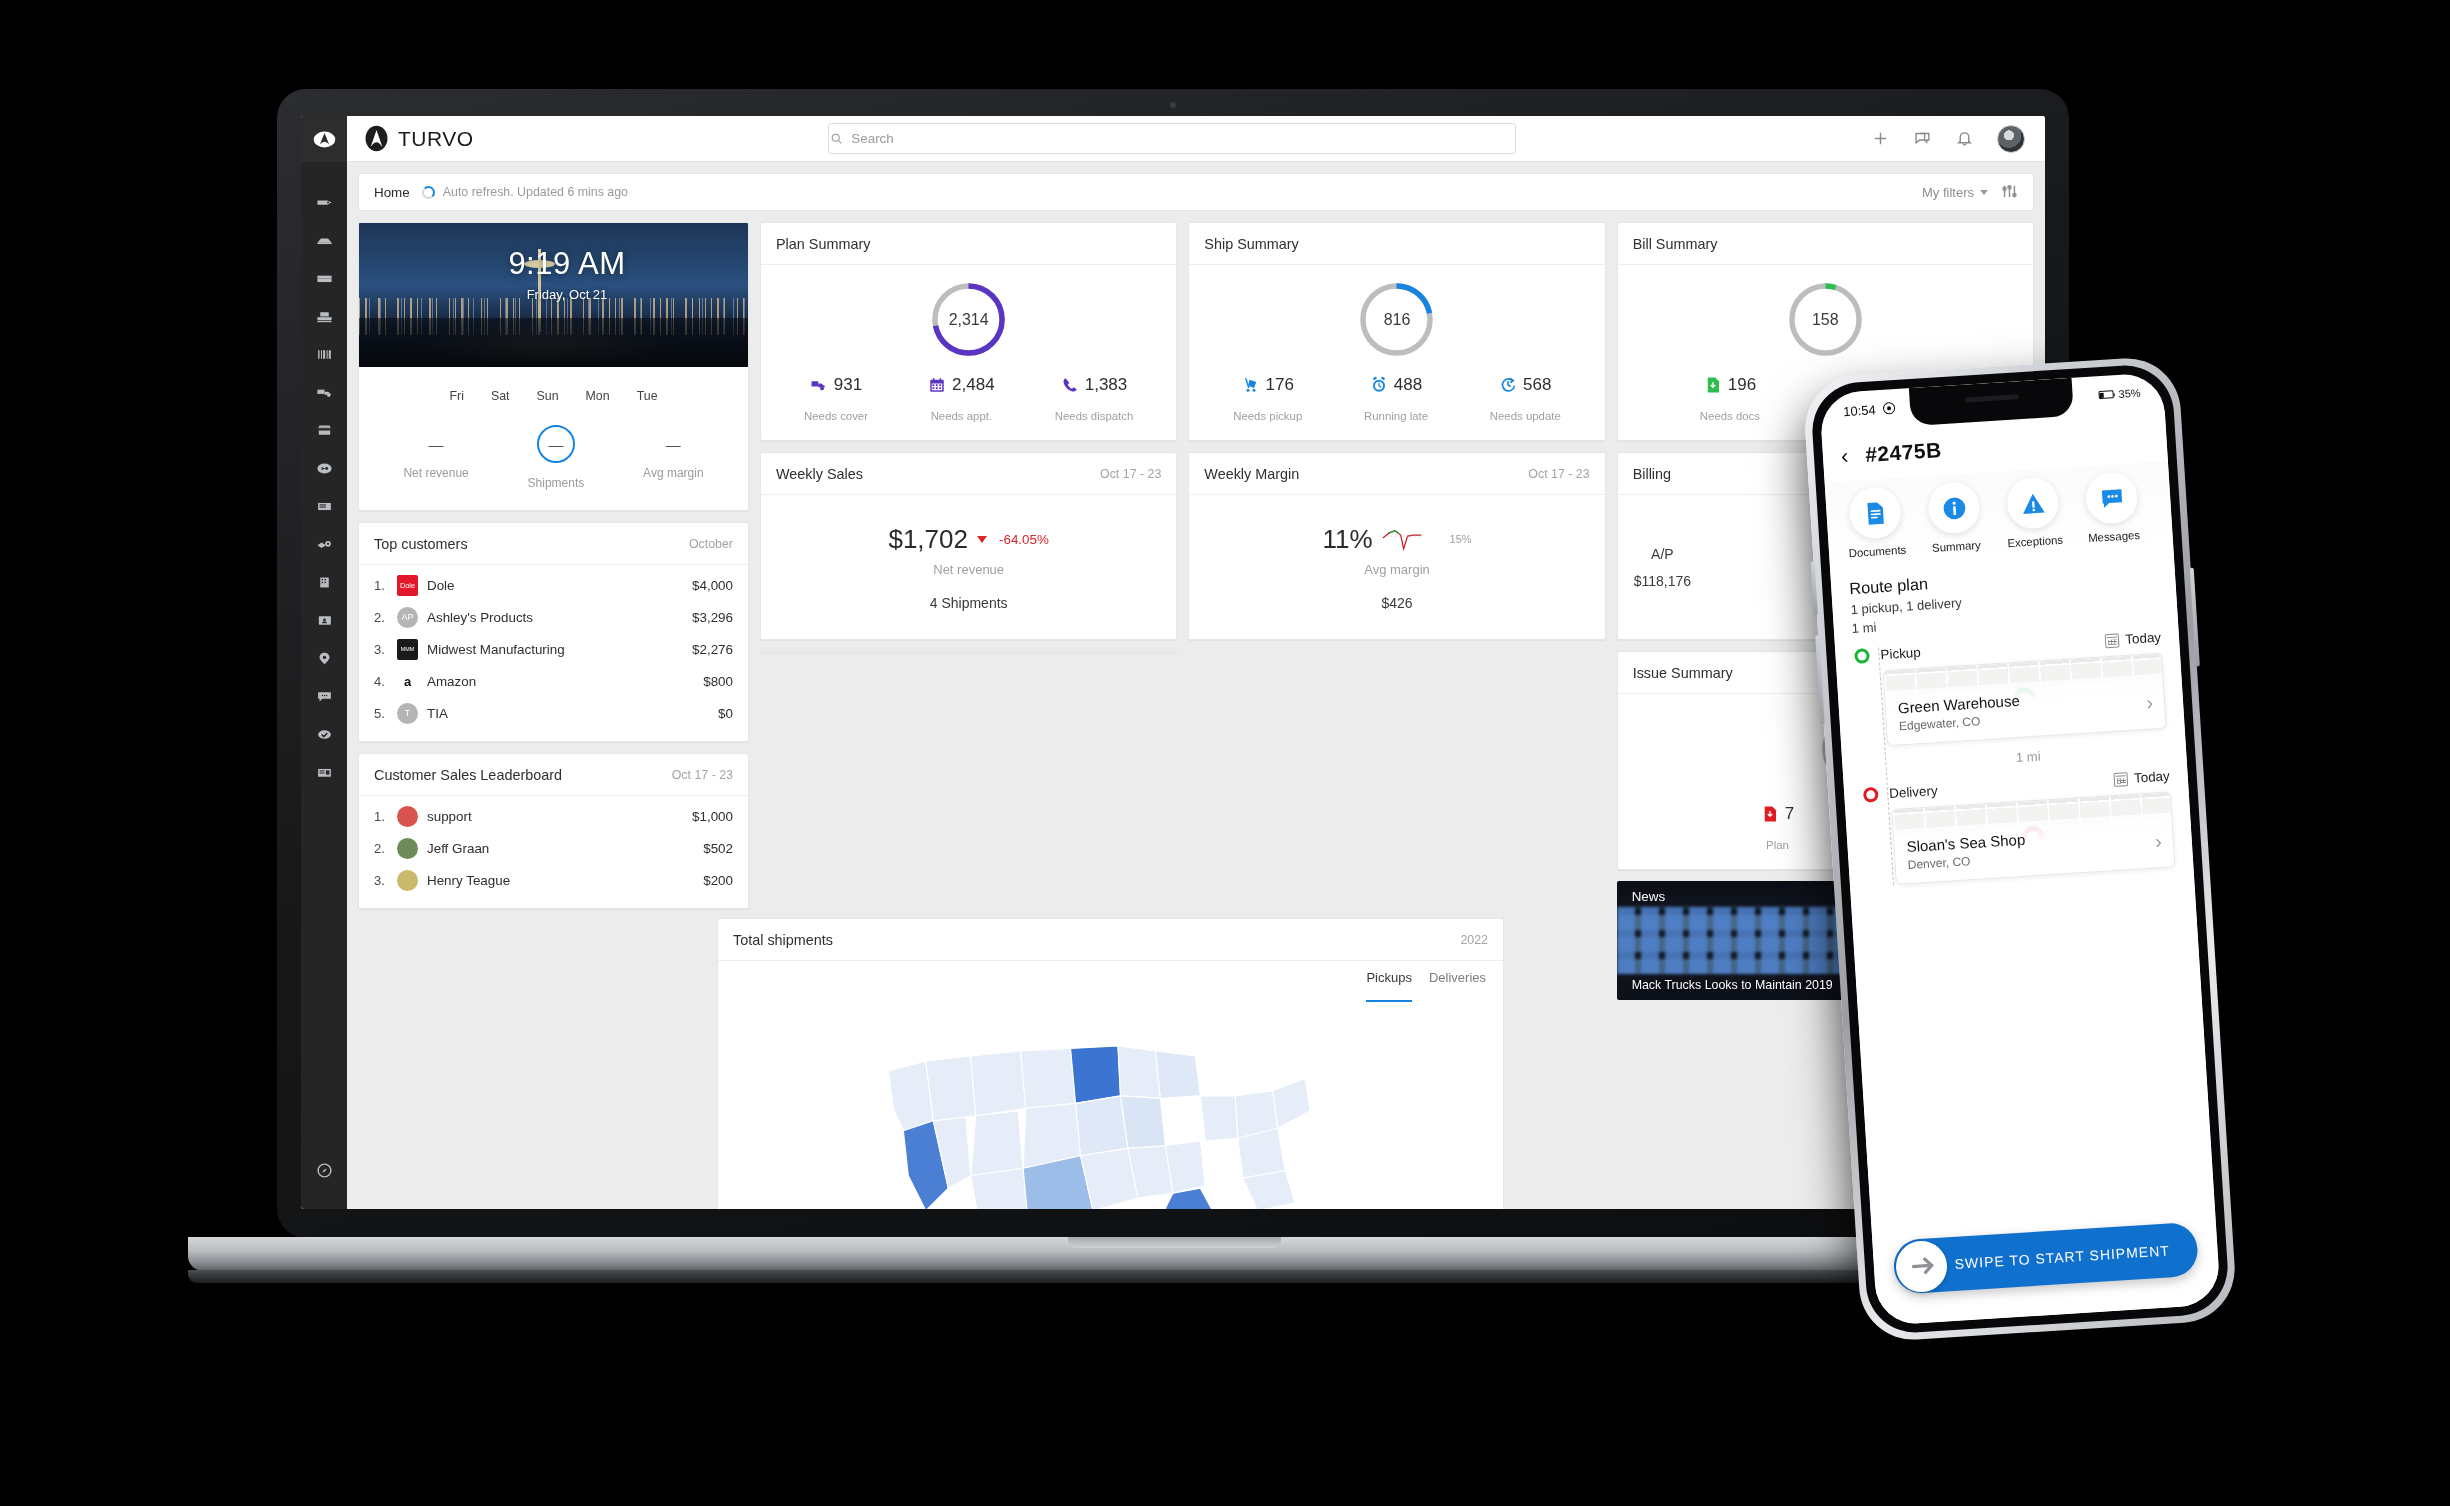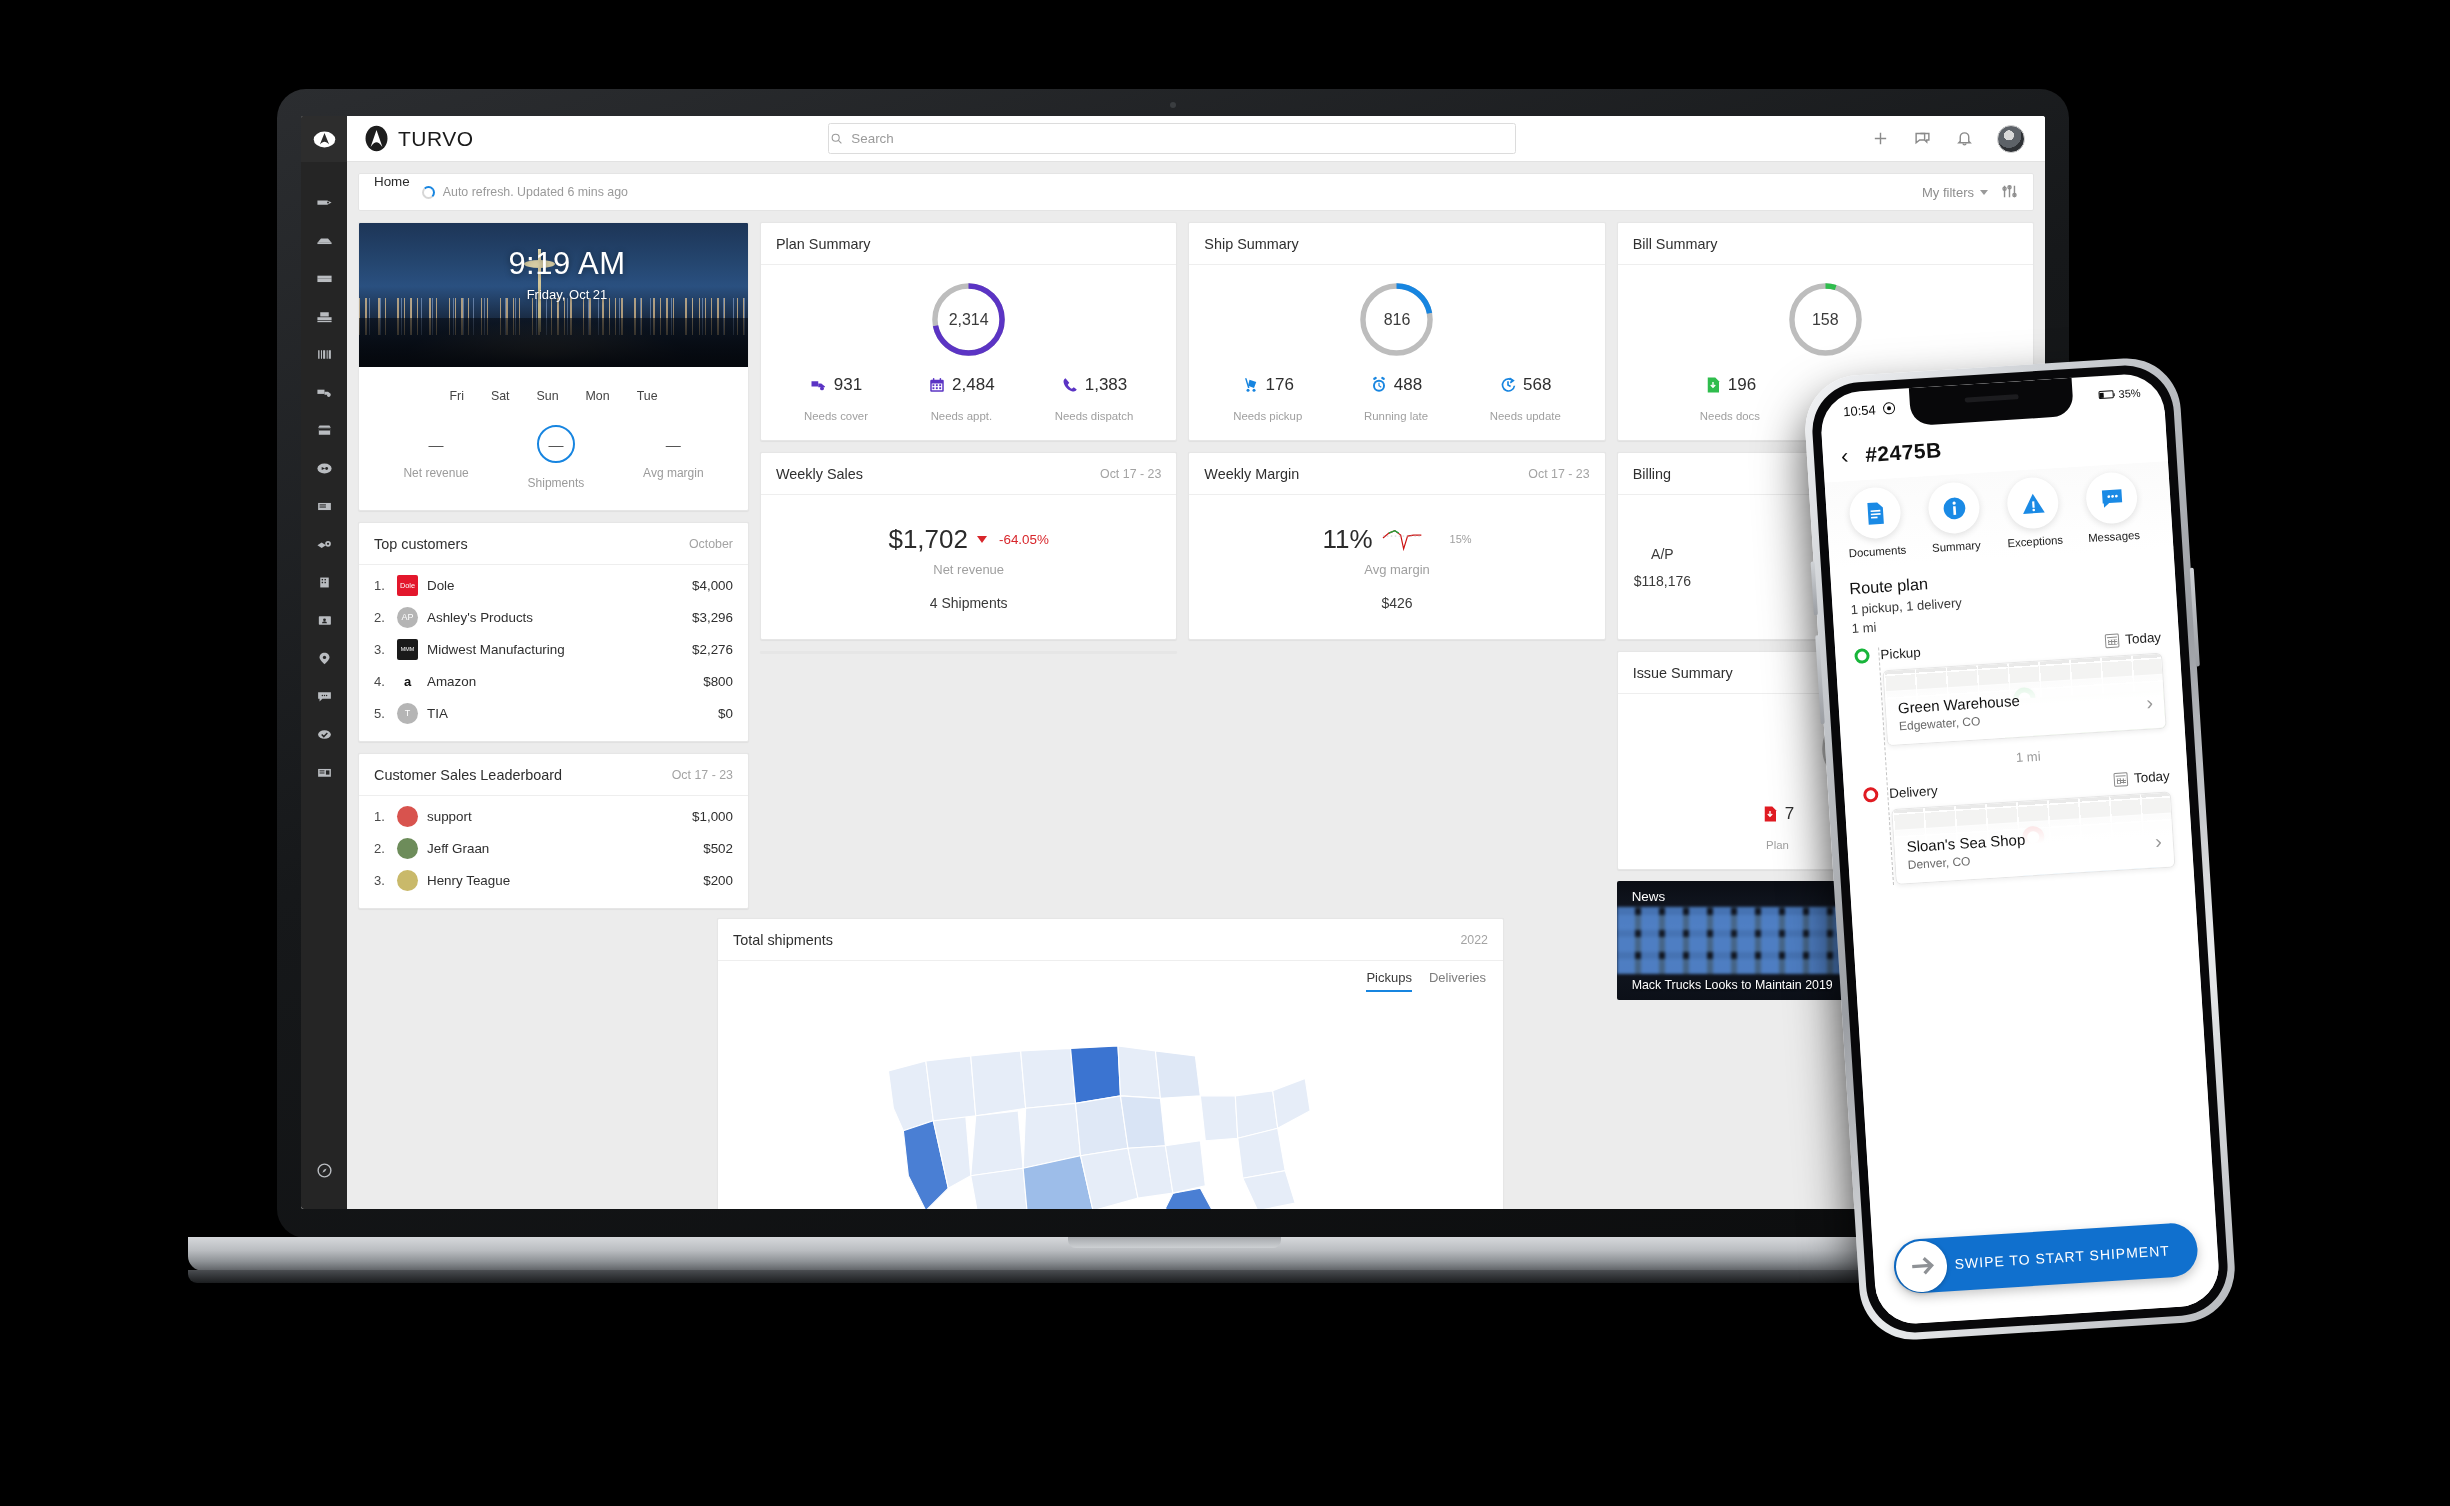--- a/index.html
+++ b/index.html
@@ -54,21 +54,21 @@
   .topicons { display:flex; align-items:center; gap:23px; }
   .topicons .ti { width:19px; height:19px; display:flex; align-items:center; justify-content:center; cursor:pointer; }
   .topicons .ti svg { width:17px; height:17px; stroke:#8a8a8a; fill:none; stroke-width:2; }
   .avatar { width:28px; height:28px; border-radius:50%; overflow:hidden; background:#6e7379;
             background-image: radial-gradient(circle at 42% 36%, #d9d9d9 0 22%, #5d6268 23% 55%, #2e3135 56% 100%);
             border:0.5px solid #d5d5d5; }
 
   .content { flex:1; background:#ececec; padding:11px 11px 0 11px; overflow:hidden; }
 
   .crumbbar { background:#fff; border:0.5px solid #e4e4e4; border-radius:2px; height:38px;
-              display:flex; padding:0 15px; margin-bottom:11px; }
+              display:flex; align-items:center; padding:0 15px; margin-bottom:11px; }
   .crumb-home { font-size:13.4px; color:#2b2b2b; }
   .refresh { display:flex; align-items:center; gap:8px; margin-left:12px; }
   .spin { width:13px; height:13px; border-radius:50%; border:2px solid #d6d6d6; border-top-color:#1785e0;
           border-right-color:#1785e0; }
   .refresh span { font-size:12.4px; color:#9a9a9a; }
   .crumb-right { margin-left:auto; display:flex; align-items:center; gap:13px; }
   .myfilters { font-size:13px; color:#8e8e8e; display:flex; align-items:center; gap:6px; cursor:pointer; }
   .chev { width:0;height:0;border-left:4.5px solid transparent;border-right:4.5px solid transparent;border-top:5px solid #9a9a9a; }
   .sliders svg { width:17px; height:17px; stroke:#8e8e8e; fill:none; stroke-width:2; }
 
@@ -145,21 +145,21 @@
   .lrank { width:23px; font-size:13px; color:#4a4a4a; }
   .llogo { width:21px; height:21px; margin-right:9px; display:flex; align-items:center; justify-content:center;
            border-radius:50%; overflow:hidden; font-size:9px; color:#fff; }
   .llogo.sq { border-radius:2px; }
   .lname { font-size:13.4px; color:#2f2f2f; }
   .lval { margin-left:auto; font-size:13.4px; color:#2f2f2f; }
 
   
   .map-body { position:relative; height:327px; padding:9px 15px 0 15px; }
   .tabs { position:absolute; right:17px; top:9px; display:flex; gap:17px; }
-  .tab { font-size:13px; color:#7d7d7d; padding-bottom:5px; cursor:pointer; }
+  .tab { font-size:13px; color:#7d7d7d; padding-bottom:15px; cursor:pointer; }
   .tab.active { color:#3a3a3a; border-bottom:2.5px solid #1785e0; }
   .usmap { position:absolute; left:0; right:0; top:40px; bottom:0; }
   .usmap svg { width:100%; height:100%; }
 
   
   .bill-body { height:144px; position:relative; display:flex; align-items:center; }
   .bill-left { padding-left:16px; }
   .bill-ap { font-size:14px; color:#3a3a3a; text-align:center; }
   .bill-amt { font-size:14px; color:#3a3a3a; text-align:center; margin-top:11px; }
   .bar-red { position:absolute; right:58px; bottom:31px; width:54px; height:21px; background:#cb1414; }

